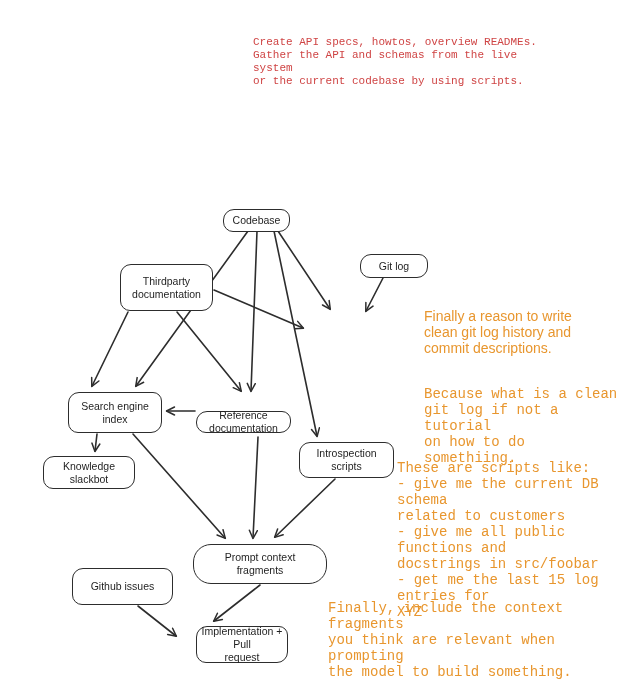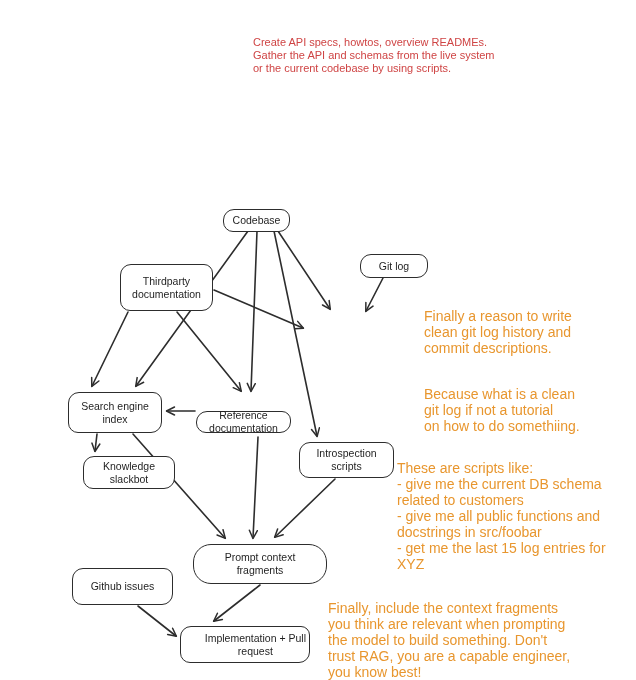--- a/index.html
+++ b/index.html
@@ -48,21 +48,21 @@
     margin: 0 0 13px 0;
   }
   .annotation.orange-note {
     font-size: 14px;
     line-height: 16px;
   }
   .annotation.orange-note p { margin: 0 0 14px 0; }
   .annotation.red-note {
     line-height: 13px;
   }
-  .annotation p:last-child { margin-bottom: 0; }
+  .annotation p:last-child { margin-bottom: 0; font-family: Liberation Mono, monospace; }
 </style>
 </head>
 <body>
 
 <div class="canvas">
 
   <svg id="edges-svg" viewBox="0 0 636 680">
     <defs>
       <marker id="arrowhead" markerWidth="12" markerHeight="12" refX="8.5" refY="5" orient="auto" markerUnits="userSpaceOnUse">
         <path d="M1,1 L9,5 L1,9" fill="none" stroke="#2d2d2d" stroke-width="1.5" stroke-linecap="round" stroke-linejoin="round"></path>
@@ -102,40 +102,40 @@
   <div class="node" style="left:68px; top:392px; width:94px; height:41px;">
     <span>Search engine
 index</span>
   </div>
 
   <div class="node" style="left:196px; top:411px; width:95px; height:22px;">
     <span>Reference
 documentation</span>
   </div>
 
-  <div class="node" style="left:43px; top:456px; width:92px; height:33px;margin-left:40px;">
+  <div class="node" style="left:43px; top:456px; width:92px; height:33px;">
     <span>Knowledge
 slackbot</span>
   </div>
 
   <div class="node" style="left:299px; top:442px; width:95px; height:36px;">
     <span>Introspection
 scripts</span>
   </div>
 
   <div class="node" style="left:193px; top:544px; width:134px; height:40px;border-radius:18px;">
     <span>Prompt context
 fragments</span>
   </div>
 
   <div class="node" style="left:72px; top:568px; width:101px; height:37px;">
     <span>Github issues</span>
   </div>
 
-  <div class="node" style="left:180px; top:626px; width:130px; height:37px;justify-content:flex-end;">
+  <div class="node" style="left:196px; top:626px; width:92px; height:37px;justify-content:flex-end;">
     <span>Implementation + Pull
 request</span>
   </div>
 
   <div class="annotation red-note" style="left: 253px; top: 23px; width: 300px; color: rgb(207, 68, 68);">
     <p>Create API specs, howtos, overview READMEs.
 Gather the API and schemas from the live system
 or the current codebase by using scripts.</p>
   </div>
 

